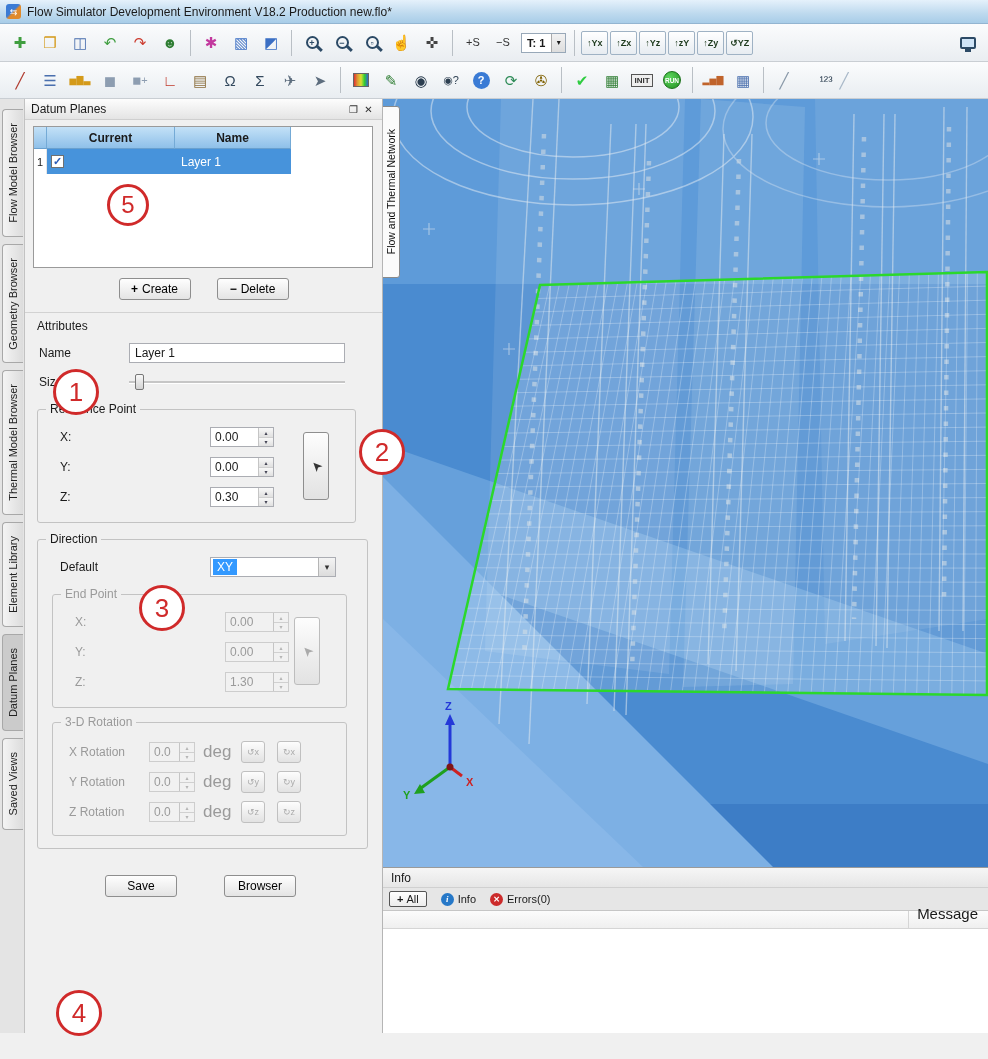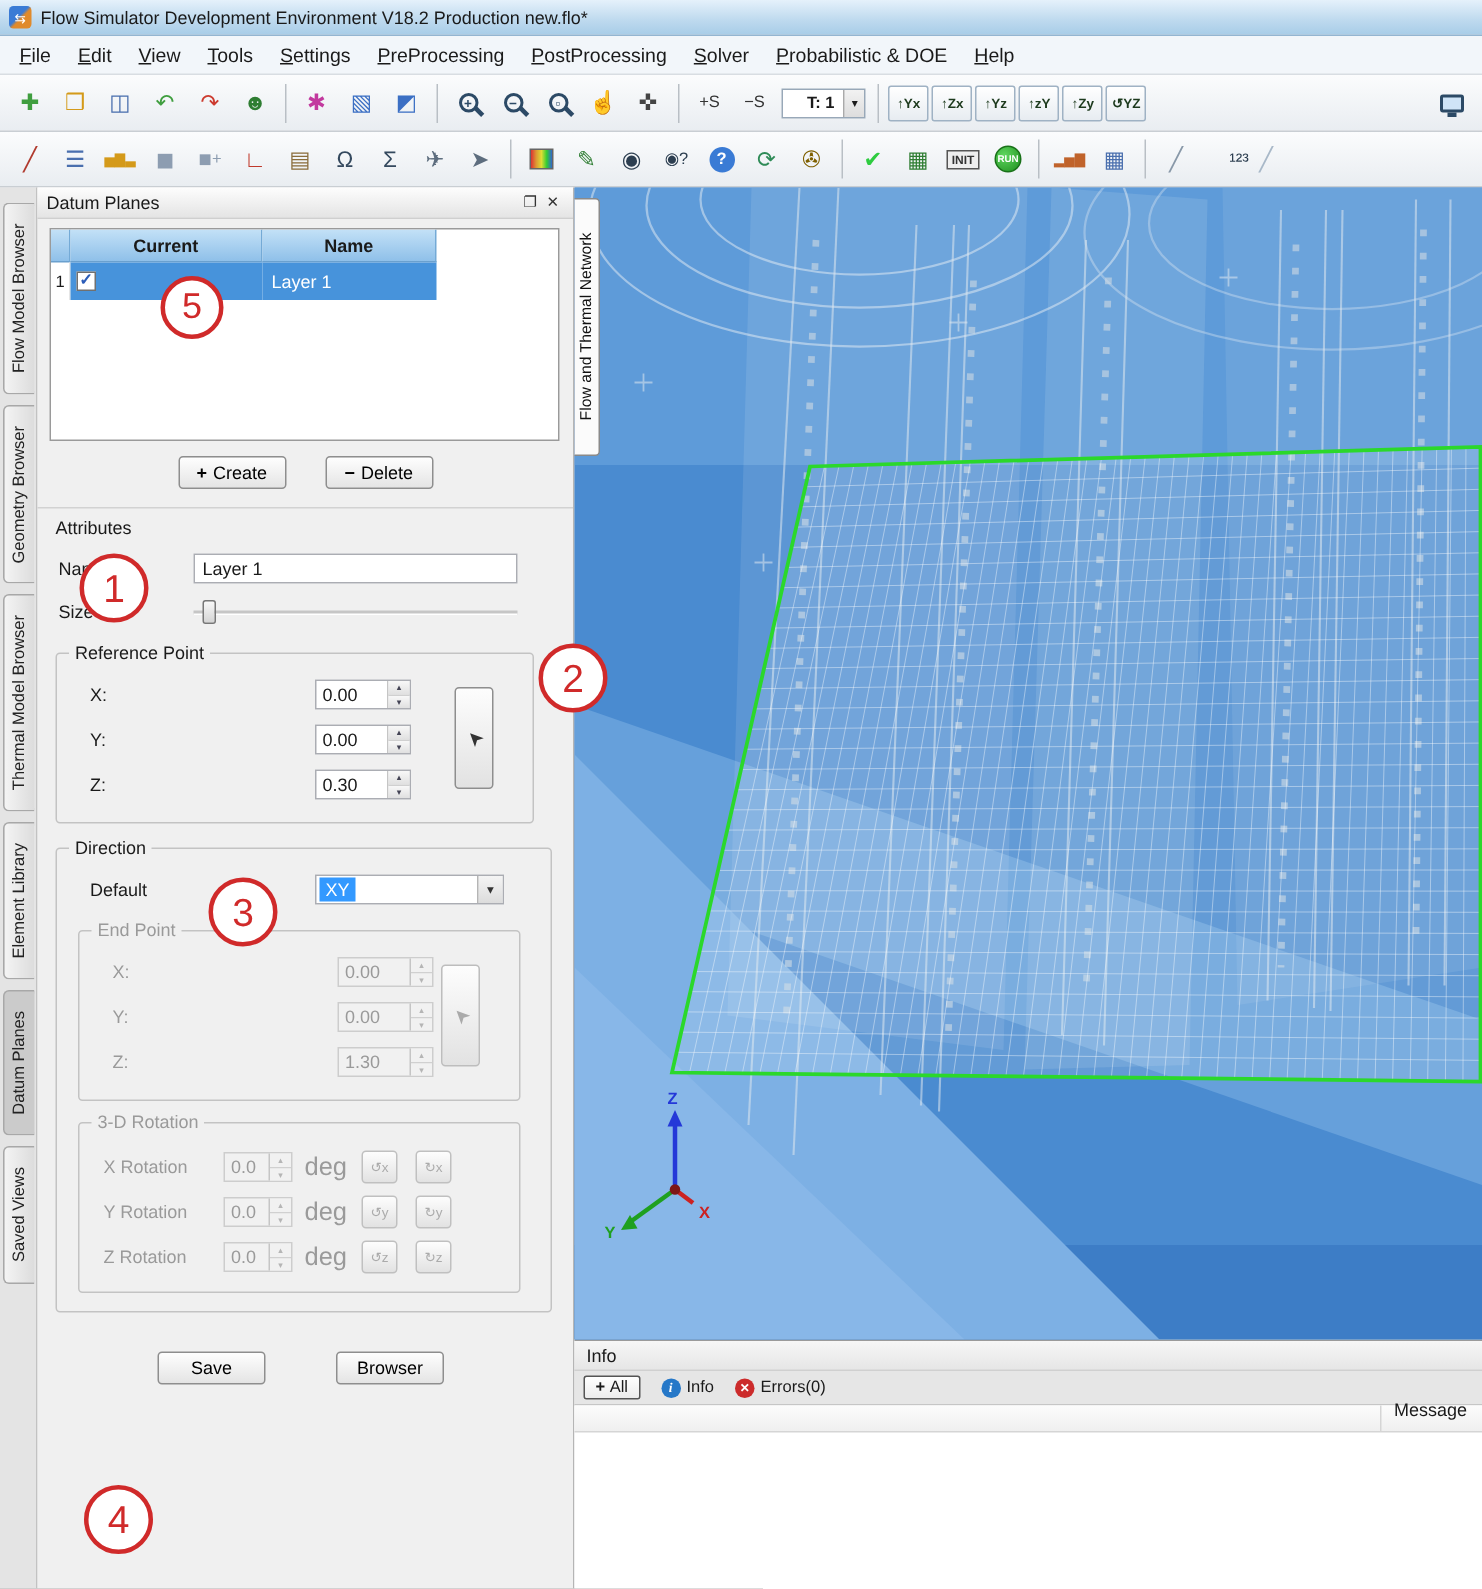--- a/index.html
+++ b/index.html
@@ -26,21 +26,21 @@
   .tb-btn{width:28px;height:28px;border:1px solid transparent;background:transparent;display:inline-flex;
     align-items:center;justify-content:center;padding:0;border-radius:3px;flex:0 0 auto}
   .tb-glyph{font-size:15px;line-height:1}
   .tb-round{width:17px;height:17px;border-radius:50%;display:inline-flex;align-items:center;justify-content:center;
     font-size:11px;font-weight:bold}
   .tb-sep{width:1px;height:26px;background:#b9bfc5;margin:0 4px;flex:0 0 auto}
   .tb-spacer{flex:1}
   .tb-view{width:27px;height:24px;font-size:9px;font-weight:bold;color:#1d3a1d;
     background:linear-gradient(#ffffff,#e7ecf1);border:1px solid #9fb2c4;border-radius:2px}
   .tb-combo{border:1px solid #98a8b8;background:#fff;height:20px;display:inline-flex;align-items:center;
-    padding-left:16px;font-size:11px;margin:0 2px}
+    padding-left:5px;font-size:11px;margin:0 2px}
   .tb-combo-text{padding-right:6px;font-weight:bold}
   .tb-combo-arrow{width:14px;height:100%;background:linear-gradient(#f2f2f2,#ddd);border-left:1px solid #aaa;
     display:inline-flex;align-items:center;justify-content:center;font-size:8px}
   .mag{width:13px;height:13px;border:2px solid #2c4a66;border-radius:50%;display:inline-flex;align-items:center;
     justify-content:center;font-size:9px;font-weight:bold;color:#2c4a66;position:relative}
   .mag::after{content:"";position:absolute;width:7px;height:2.5px;background:#2c4a66;right:-6px;bottom:-2px;transform:rotate(45deg)}
   .monitor-glyph{width:16px;height:12px;border:2px solid #2c4a66;border-radius:2px;background:#cfe4f7;position:relative;display:inline-block}
   .monitor-glyph::after{content:"";position:absolute;left:3px;bottom:-5px;width:6px;height:3px;background:#2c4a66}
   .rainbow-chip{width:16px;height:14px;display:inline-block;border:1px solid #666;
     background:linear-gradient(90deg,#d33,#d93,#dd3,#3c3,#36c)}
@@ -151,53 +151,41 @@
   .filter-all{display:inline-flex;align-items:center;gap:3px;border:1px solid #555;border-radius:2px;
     background:linear-gradient(#fff,#ececec);padding:1px 7px;font-size:11px}
   .info-tab{display:inline-flex;align-items:center;gap:4px;font-size:11px}
   .ico-info{width:13px;height:13px;border-radius:50%;background:#2678c8;color:#fff;font-size:9px;font-style:italic;
     font-weight:bold;display:inline-flex;align-items:center;justify-content:center;font-family:"Liberation Serif",serif}
   .ico-error{width:13px;height:13px;border-radius:50%;background:#cc2b2b;color:#fff;font-size:8px;font-weight:bold;
     display:inline-flex;align-items:center;justify-content:center}
   .info-body{flex:1;background:#fff;display:flex;flex-direction:column}
   .info-colheader{height:18px;background:linear-gradient(#fcfcfc,#efefef);border-bottom:1px solid #d5d5d5;
     display:flex;justify-content:flex-end;align-items:center}
-  .msg-h{font-size:12px;padding:0 10px 12px 8px;border-left:1px solid #d5d5d5;height:100%;display:flex;align-items:center}
+  .msg-h{font-size:15px;padding:0 10px 12px 8px;border-left:1px solid #d5d5d5;height:100%;display:flex;align-items:center}
 
   
   .ann{position:absolute;border:3px solid #d02a2a;border-radius:50%;background:#fff;color:#d02a2a;
     display:flex;align-items:center;justify-content:center;z-index:90;width:46px;height:46px;font-size:26px}
   .a1{left:53px;top:369px}
   .a2{left:359px;top:429px}
   .a3{left:139px;top:585px}
   .a4{left:56px;top:990px}
   .a5{left:107px;top:184px;width:42px;height:42px;font-size:24px}
 </style>
 </head>
 <body>
 
 <div class="window">
 
   <div class="titlebar">
     <span class="app-icon">⇆</span>
     <span class="title-text">Flow Simulator Development Environment V18.2 Production new.flo*</span>
   </div>
 
-  <div class="menubar" id="menubar">
-      <span class="menu-item">File</span>
-      <span class="menu-item">Edit</span>
-      <span class="menu-item">View</span>
-      <span class="menu-item">Tools</span>
-      <span class="menu-item">Settings</span>
-      <span class="menu-item">PreProcessing</span>
-      <span class="menu-item">PostProcessing</span>
-      <span class="menu-item">Solver</span>
-      <span class="menu-item">Probabilistic &amp; DOE</span>
-      <span class="menu-item">Help</span>
-    </div>
 
   <div class="toolbar" id="tb1">
       <button class="tb-btn">
         <span class="tb-glyph" style="color: rgb(63, 158, 63);">✚</span>
       </button>
       <button class="tb-btn">
         <span class="tb-glyph" style="color: rgb(212, 154, 26);">❒</span>
       </button>
       <button class="tb-btn">
         <span class="tb-glyph" style="color: rgb(74, 111, 174);">◫</span>

